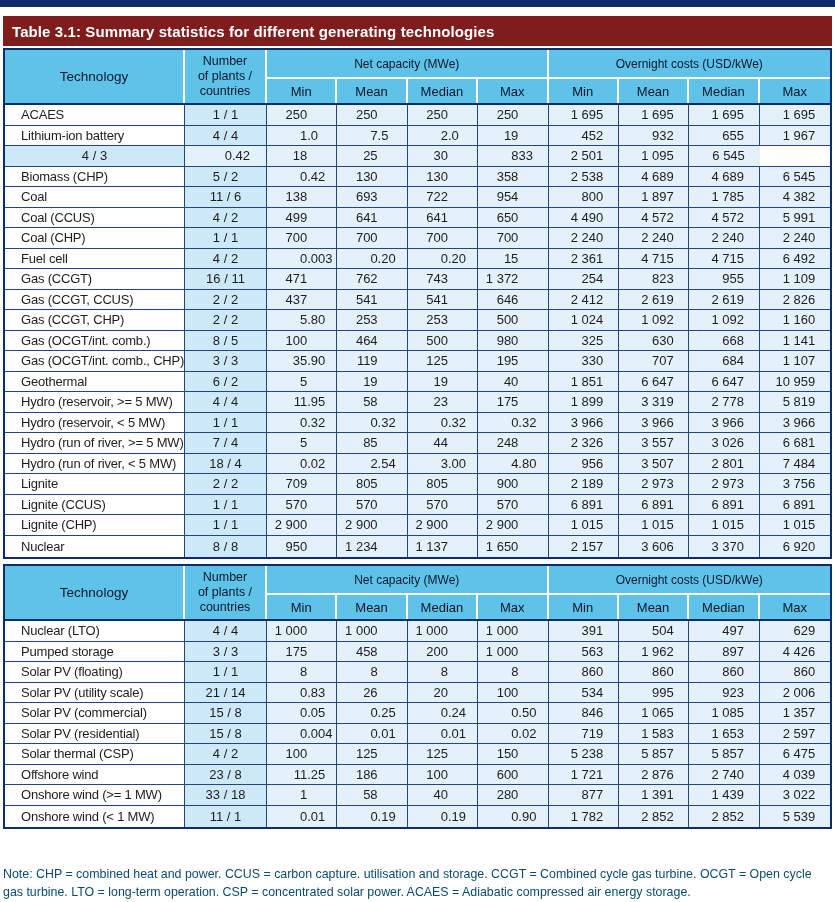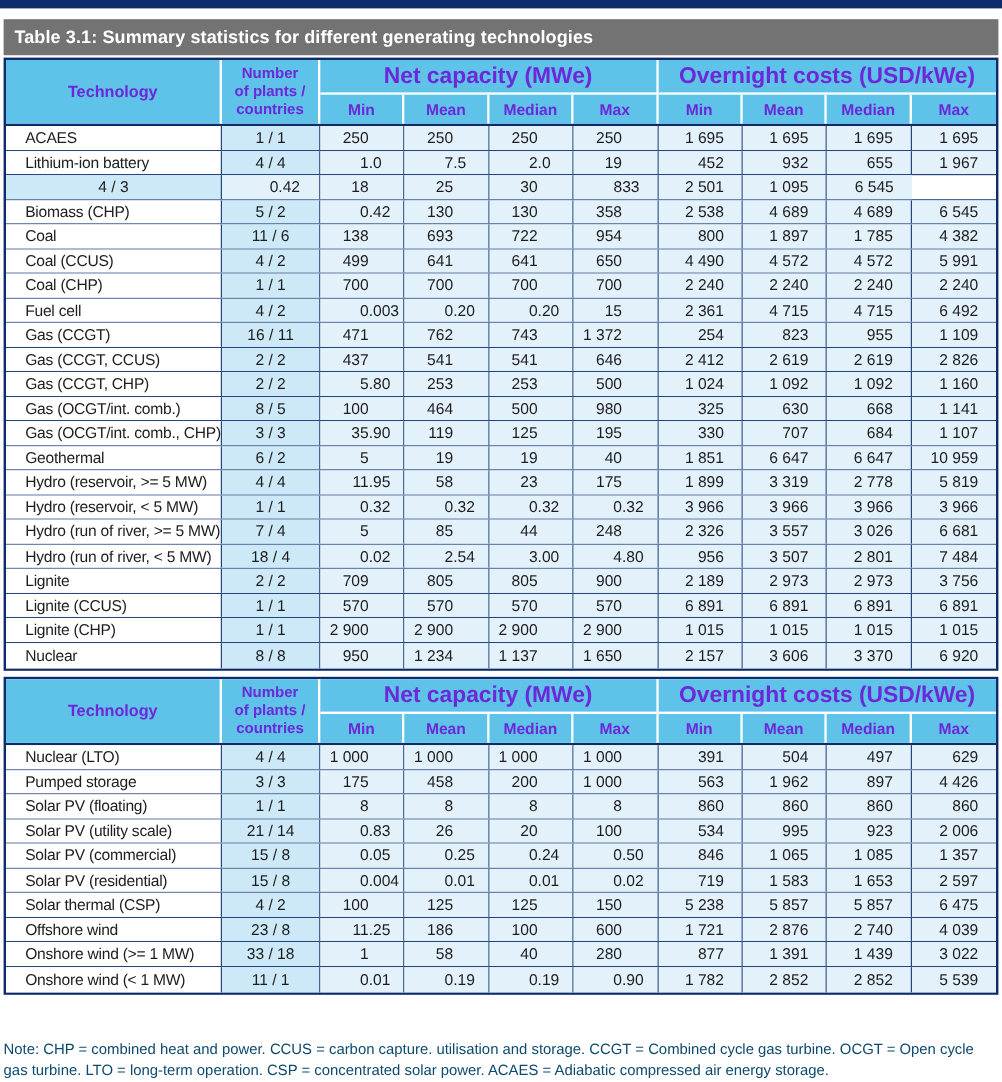--- a/index.html
+++ b/index.html
@@ -4,43 +4,43 @@
 <style>
   * { box-sizing: border-box; }
   html,body { margin:0; padding:0; background:#fff; }
   body { width:835px; font-family:"Liberation Sans", sans-serif; }
   .page { position:relative; width:835px; height:902px; background:#fff; overflow:hidden; }
 
   .top-rule { position:absolute; top:0; left:0; width:835px; height:7px; background:#0e2c6b; }
 
   .title-bar {
     position:absolute; top:16px; left:3px; width:829px; height:30px;
-    background:#737373; color:#fff; display:flex; align-items:center;
+    background:#7f1d1d; color:#fff; display:flex; align-items:center;
     padding-left:9px; font-weight:bold; font-size:15px; letter-spacing:0.1px;
   }
 
   .sections { position:absolute; top:48px; left:3px; width:829px; }
 
   .section { border:2px solid #0e2c6b; background:#fff; margin-bottom:5px; }
 
   .thead, .trow {
     display:grid;
     grid-template-columns:180px 82px repeat(8, 1fr);
   }
   .thead { grid-template-rows:29px 24px; border-bottom:2.5px solid #0e2c6b; background:#fff; }
 
   .th {
-    background:#5ec2e9; color:#6d28d9; font-weight:bold;
+    background:#5ec2e9; color:#0f172a; font-weight:normal;
     display:flex; align-items:center; justify-content:center;
     text-align:center; border-right:2px solid #fff;
   }
   .th.last { border-right:none; }
   .th-tech   { grid-column:1; grid-row:1 / 3; font-size:13.5px; }
   .th-plants { grid-column:2; grid-row:1 / 3; font-size:12.5px; line-height:1.18; flex-direction:column; }
-  .th-group  { grid-row:1; font-size:19px; border-bottom:2px solid #fff; }
+  .th-group  { grid-row:1; font-size:12px; border-bottom:2px solid #fff; }
   .th-g1 { grid-column:3 / 7; }
   .th-g2 { grid-column:7 / 11; border-right:none; }
   .th-stat { grid-row:2; font-size:13px; }
 
   .trow { height:20.5px; border-bottom:1px solid #25457e; }
   .trow.last { border-bottom:none; height:21.5px; }
 
   .td {
     display:flex; align-items:center; border-right:1px solid #25457e;
     font-size:13px; color:#1d1d1d; overflow:hidden;

